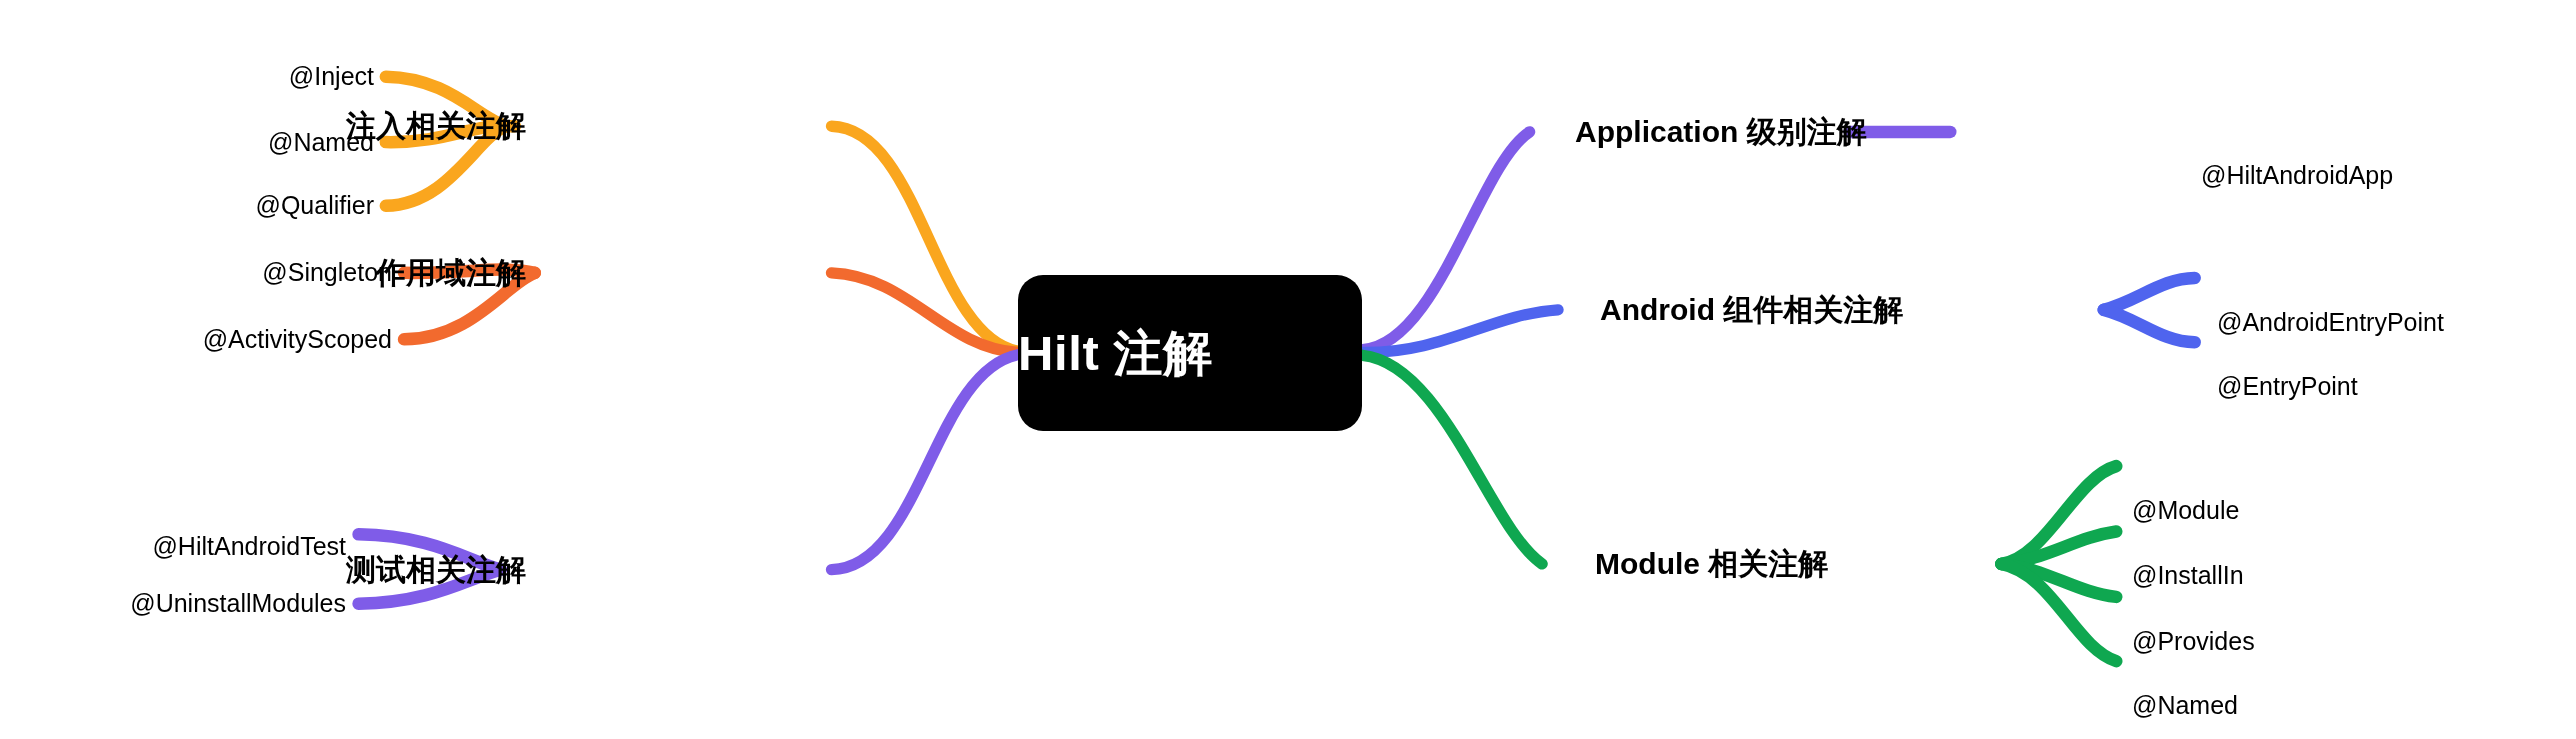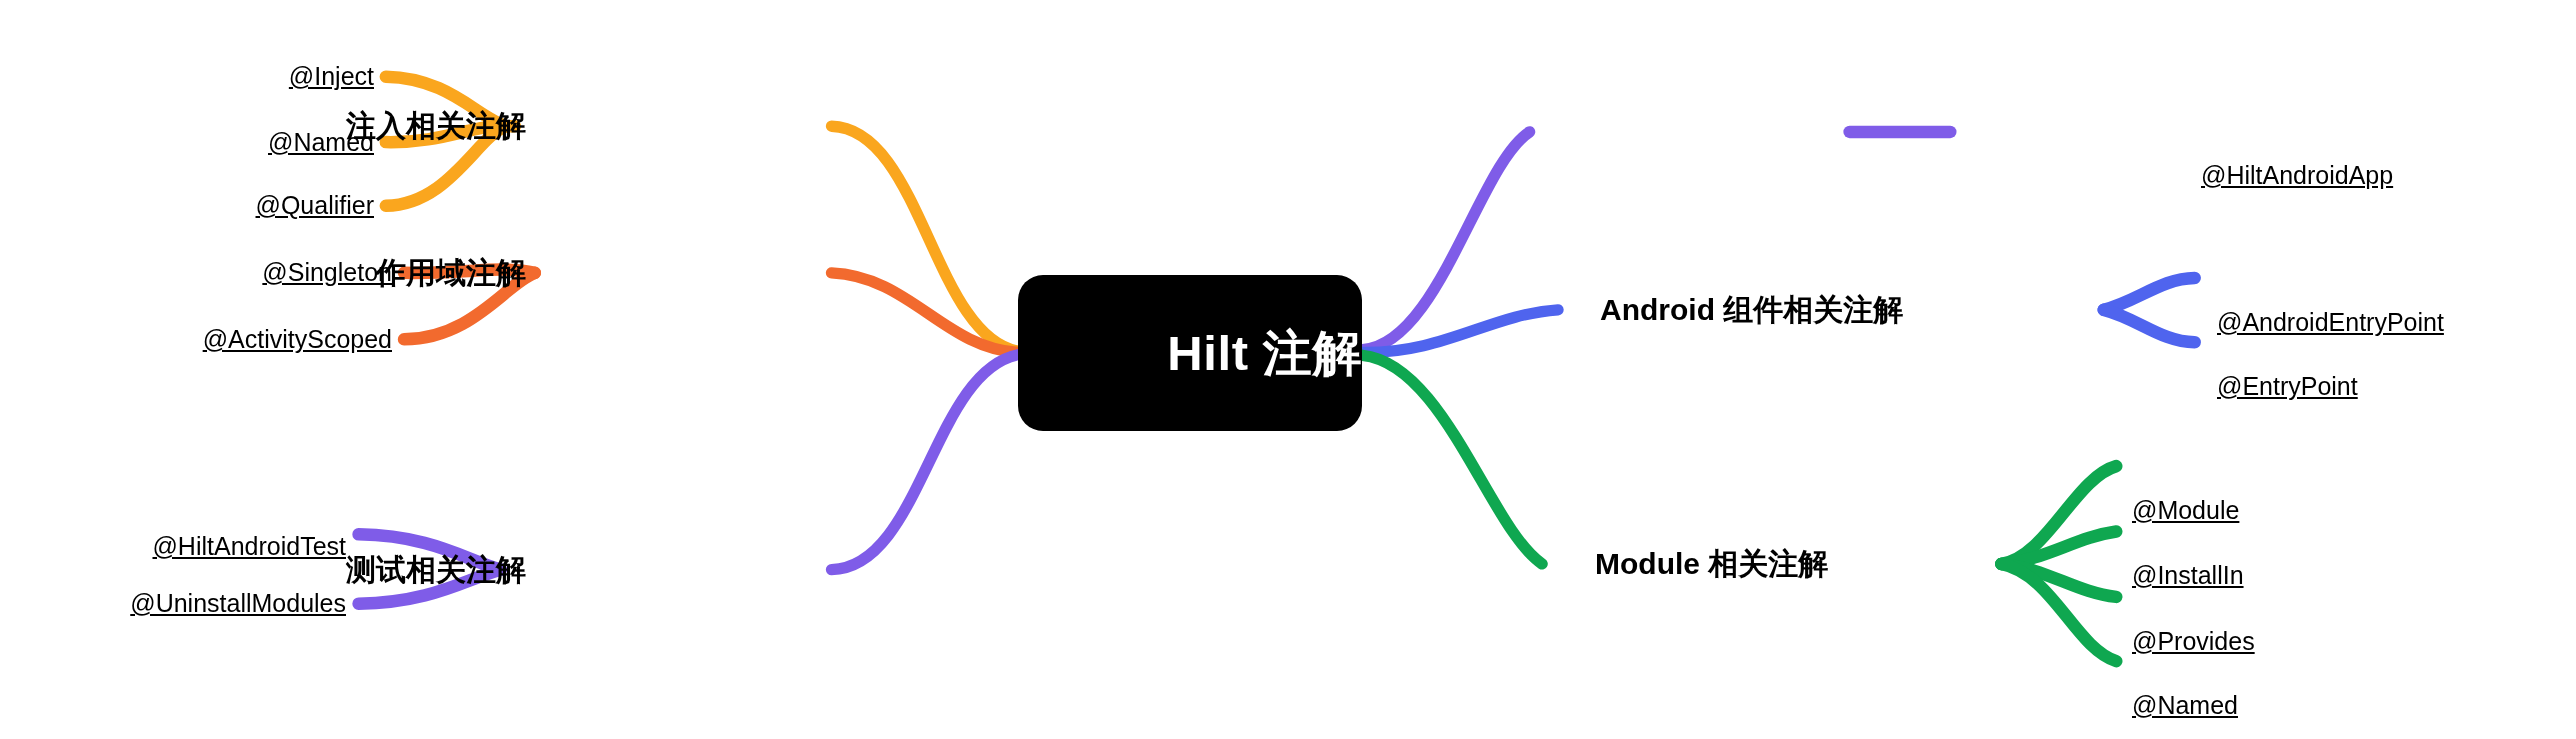--- a/index.html
+++ b/index.html
@@ -36,21 +36,21 @@
   .central-node {
     position: absolute;
     left: 1018px;
     top: 275px;
     width: 344px;
     height: 156px;
     background: #000000;
     border-radius: 25px;
     display: flex;
     align-items: center;
-    justify-content: flex-end;
+    justify-content: flex-start;
     box-sizing: border-box;
   }
   .central-label {
     color: #ffffff;
     font-size: 49px;
     font-weight: bold;
     letter-spacing: 0.6px;
     white-space: nowrap;
     line-height: 1;
   }
@@ -71,21 +71,20 @@
     text-align: left;
   }
   
   .leaf-label {
     position: absolute;
     font-size: 25px;
     font-weight: normal;
     color: #000000;
     white-space: nowrap;
     line-height: 1;
-    text-decoration: underline;
   }
   .leaf-label.left {
     text-align: right;
   }
   .leaf-label.right {
     text-align: left;
     margin-top: 44px;
   }
 </style>
 </head>
@@ -156,20 +155,23 @@
     <span>@ActivityScoped</span>
   </div>
 
   <div class="leaf-label left" style="right:2230px; top:534px;">
     <span>@HiltAndroidTest</span>
   </div>
   <div class="leaf-label left" style="right:2230px; top:591px;">
     <span>@UninstallModules</span>
   </div>
 
+  <div class="branch-label right" style="left:1567px; top:117px;">
+    <span>Application 级别注解</span>
+  </div>
   <div class="branch-label right" style="left:1592px; top:295px;">
     <span>Android 组件相关注解</span>
   </div>
   <div class="branch-label right" style="left:1587px; top:549px;">
     <span>Module 相关注解</span>
   </div>
 
   <div class="leaf-label right" style="left:2201px; top:119px;">
     <span>@HiltAndroidApp</span>
   </div>

